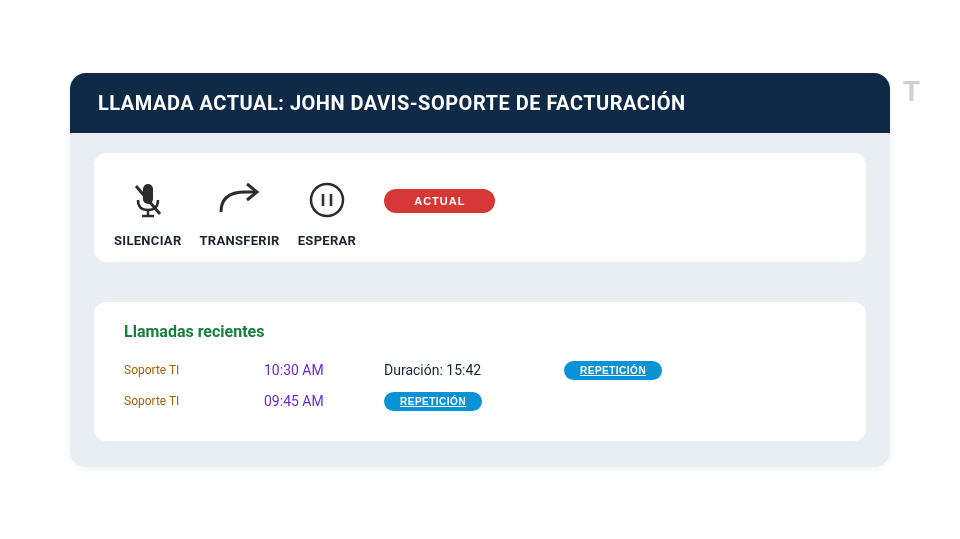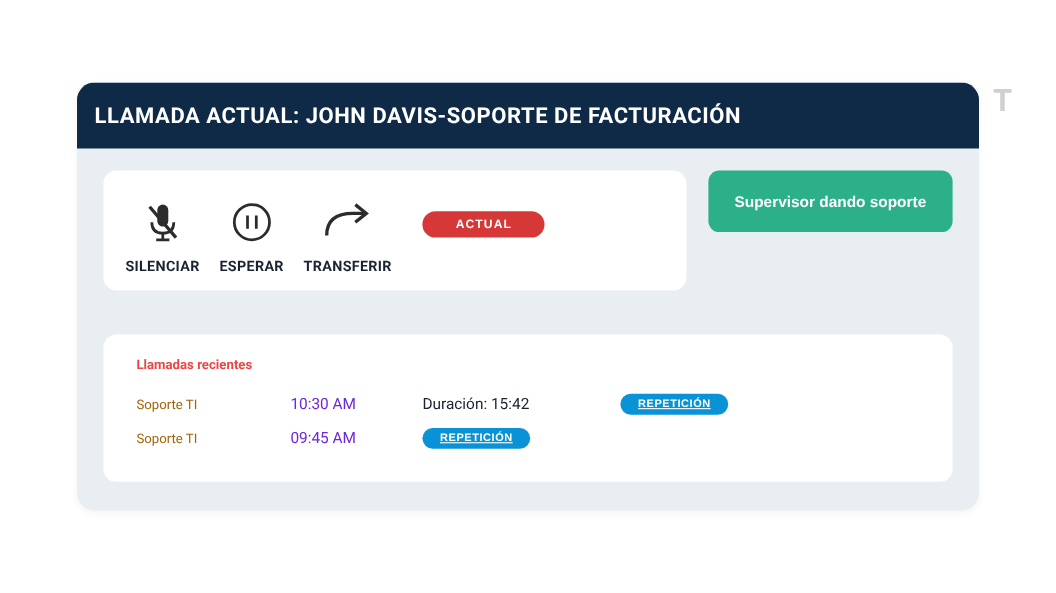--- a/index.html
+++ b/index.html
@@ -21,21 +21,21 @@
       background: #e8eef2;
       border-radius: 16px;
       overflow: hidden;
       box-shadow: 0 2px 8px rgba(0,0,0,0.05);
     }
     .header {
       background: #0f2a47;
       color: #ffffff;
       font-size: 20px;
       font-weight: 700;
-      padding: 18px 16px;
+      padding: 18px 28px;
       letter-spacing: 0.5px;
     }
     .content {
       padding: 20px 24px 40px 24px;
       display: flex;
       gap: 20px;
       align-items: flex-start;
     }
     .controls-card {
       background: #ffffff;
@@ -92,23 +92,23 @@
     }
     .recent-section {
       padding: 0 24px 26px 24px;
     }
     .recent-card {
       background: #ffffff;
       border-radius: 12px;
       padding: 20px 30px 24px 30px;
     }
     .recent-title {
-      font-size: 12px;
-      font-weight: 700;
-      color: #ef4444;
+      font-size: 16px;
+      font-weight: 700;
+      color: #15803d;
       margin-bottom: 14px;
     }
     .call-row {
       display: flex;
       align-items: center;
       gap: 40px;
       padding: 6px 0;
     }
     .call-type {
       width: 100px;
@@ -168,43 +168,42 @@
             <line x1="18" y1="30" x2="18" y2="36" stroke="#2c2c2c" stroke-width="2.5"></line>
             <line x1="12" y1="36" x2="24" y2="36" stroke="#2c2c2c" stroke-width="2.5"></line>
             <line x1="6" y1="6" x2="30" y2="34" stroke="#2c2c2c" stroke-width="3"></line>
           </svg>
         </div>
         <span class="control-label">SILENCIAR</span>
       </div>
 
       <div class="control-item">
         <div class="control-icon">
+          <svg width="50" height="40" viewBox="0 0 50 40">
+            <path d="M6 32 Q6 12 30 12 L40 12" stroke="#2c2c2c" stroke-width="3" fill="none"></path>
+            <path d="M32 4 L42 12 L32 20" stroke="#2c2c2c" stroke-width="3" fill="none" stroke-linejoin="miter"></path>
+          </svg>
+        </div>
+        <span class="control-label">TRANSFERIR</span>
+      </div>
+
+      <div class="control-item">
+        <div class="control-icon">
           <svg width="40" height="40" viewBox="0 0 40 40">
             <circle cx="20" cy="20" r="16" stroke="#2c2c2c" stroke-width="2.5" fill="none"></circle>
             <line x1="16" y1="14" x2="16" y2="26" stroke="#2c2c2c" stroke-width="2.5"></line>
             <line x1="24" y1="14" x2="24" y2="26" stroke="#2c2c2c" stroke-width="2.5"></line>
           </svg>
         </div>
         <span class="control-label">ESPERAR</span>
       </div>
 
-      <div class="control-item">
-        <div class="control-icon">
-          <svg width="50" height="40" viewBox="0 0 50 40">
-            <path d="M6 32 Q6 12 30 12 L40 12" stroke="#2c2c2c" stroke-width="3" fill="none"></path>
-            <path d="M32 4 L42 12 L32 20" stroke="#2c2c2c" stroke-width="3" fill="none" stroke-linejoin="miter"></path>
-          </svg>
-        </div>
-        <span class="control-label">TRANSFERIR</span>
-      </div>
-
       <button class="pause-btn">ACTUAL</button>
     </div>
 
-    <button class="supervisor-btn">Supervisor dando soporte</button>
   </div>
 
   <div class="recent-section">
     <div class="recent-card">
       <div class="recent-title">Llamadas recientes</div>
 
       <div class="call-row">
         <div class="call-type">Soporte TI</div>
         <div class="call-time">10:30 AM</div>
         <div class="call-duration">

